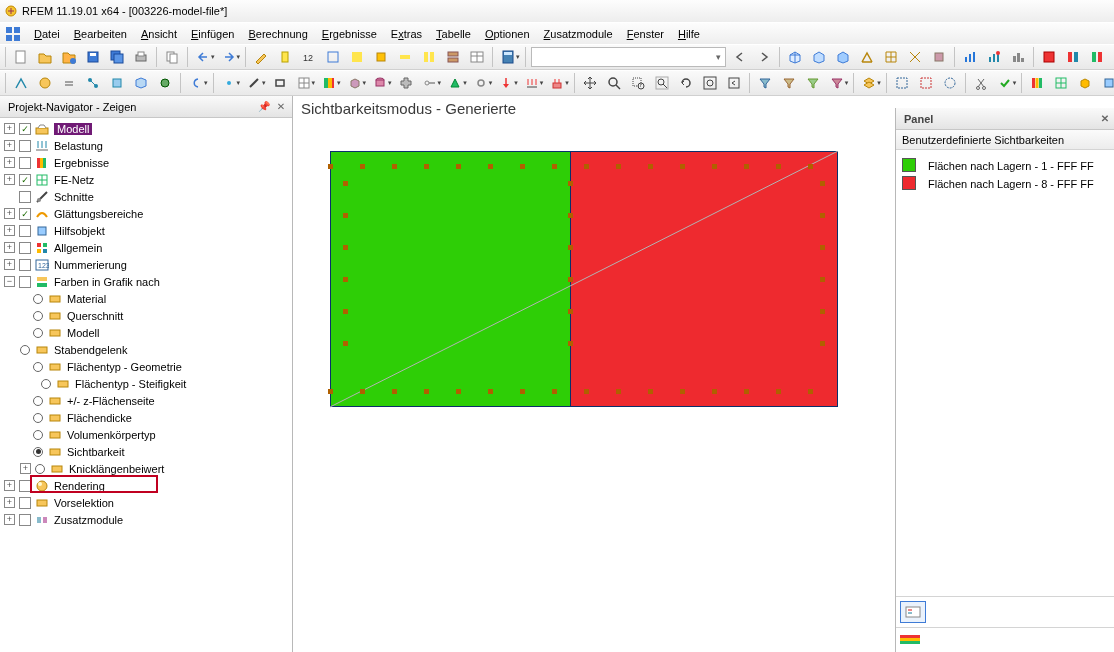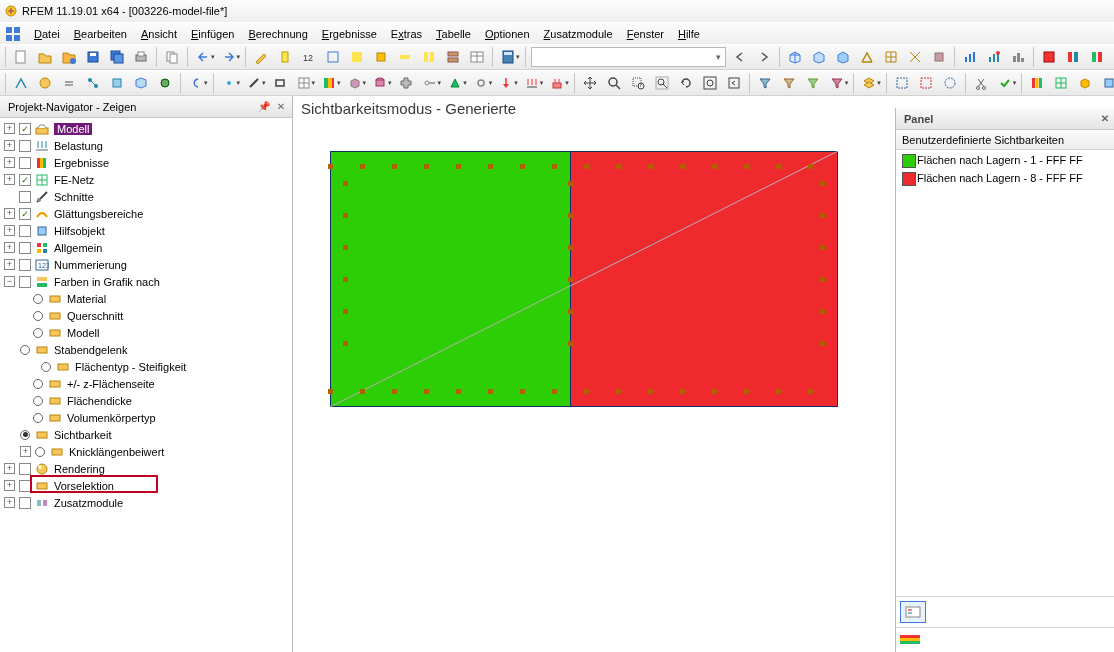--- a/index.html
+++ b/index.html
@@ -114,21 +114,21 @@
     border-bottom:1px solid #c7c7c7;
     display:flex;align-items:center;justify-content:space-between;
     padding:0 2px 0 8px; font-size:11px; font-weight:bold; color:#444;
   }
   .panel-head2{
     height:20px; background:linear-gradient(#fbfbfb,#ececec);
     border-bottom:1px solid #d4d4d4;
     padding:0 6px; font-size:11px; display:flex;align-items:center;
   }
   .legend{ padding:4px 6px; font-size:11px; flex:1;}
-  .legend-row{display:flex;align-items:flex-start;gap:1px;height:18px;}
+  .legend-row{display:flex;align-items:flex-end;gap:12px;height:18px;}
   .legend-sq{width:14px;height:14px;border:1px solid #555;}
   .panel-bot{ border-top:1px solid #d4d4d4; padding:4px; display:flex; gap:4px;}
   .panel-bot .mini{width:26px;height:22px;border:1px solid #3e7bd6;background:#eaf2fc;display:inline-flex;align-items:center;justify-content:center;}
   .panel-bot2{ border-top:1px solid #d4d4d4; padding:4px;}
   .tree-container{position:relative;}
   .grid-dot{width:5px;height:5px; background:#b06000; position:absolute;}
 </style>
 </head>
 <body>
 
@@ -812,20 +812,29 @@
       </div>
       <div class="tree-row" style="padding-left:20px">
         <span class="rad"></span>
         <span class="node-icon">
             <svg width="14" height="14">
               <rect x="2" y="4" width="10" height="6" fill="#f7c65b" stroke="#b8860b"></rect>
             </svg>
           </span>
         <span class="lbl">Stabendgelenk</span>
       </div>
+      <div class="tree-row" style="padding-left:33px">
+        <span class="rad"></span>
+        <span class="node-icon">
+            <svg width="14" height="14">
+              <rect x="2" y="4" width="10" height="6" fill="#f7c65b" stroke="#b8860b"></rect>
+            </svg>
+          </span>
+        <span class="lbl">Flächentyp - Geometrie</span>
+      </div>
       <div class="tree-row" style="padding-left:41px">
         <span class="rad"></span>
         <span class="node-icon">
             <svg width="14" height="14">
               <rect x="2" y="4" width="10" height="6" fill="#f7c65b" stroke="#b8860b"></rect>
             </svg>
           </span>
         <span class="lbl">Flächentyp - Steifigkeit</span>
       </div>
       <div class="tree-row" style="padding-left:33px">
@@ -848,21 +857,21 @@
       </div>
       <div class="tree-row" style="padding-left:33px">
         <span class="rad"></span>
         <span class="node-icon">
             <svg width="14" height="14">
               <rect x="2" y="4" width="10" height="6" fill="#f7c65b" stroke="#b8860b"></rect>
             </svg>
           </span>
         <span class="lbl">Volumenkörpertyp</span>
       </div>
-      <div class="tree-row" style="padding-left:20px">
+      <div class="tree-row" style="padding-left:33px">
         <span class="rad sel"></span>
         <span class="node-icon">
             <svg width="14" height="14">
               <rect x="2" y="4" width="10" height="6" fill="#f7c65b" stroke="#b8860b"></rect>
             </svg>
           </span>
         <span class="lbl">Sichtbarkeit</span>
       </div>
       <div class="tree-row" style="padding-left:20px">
         <span class="tog">+</span>

